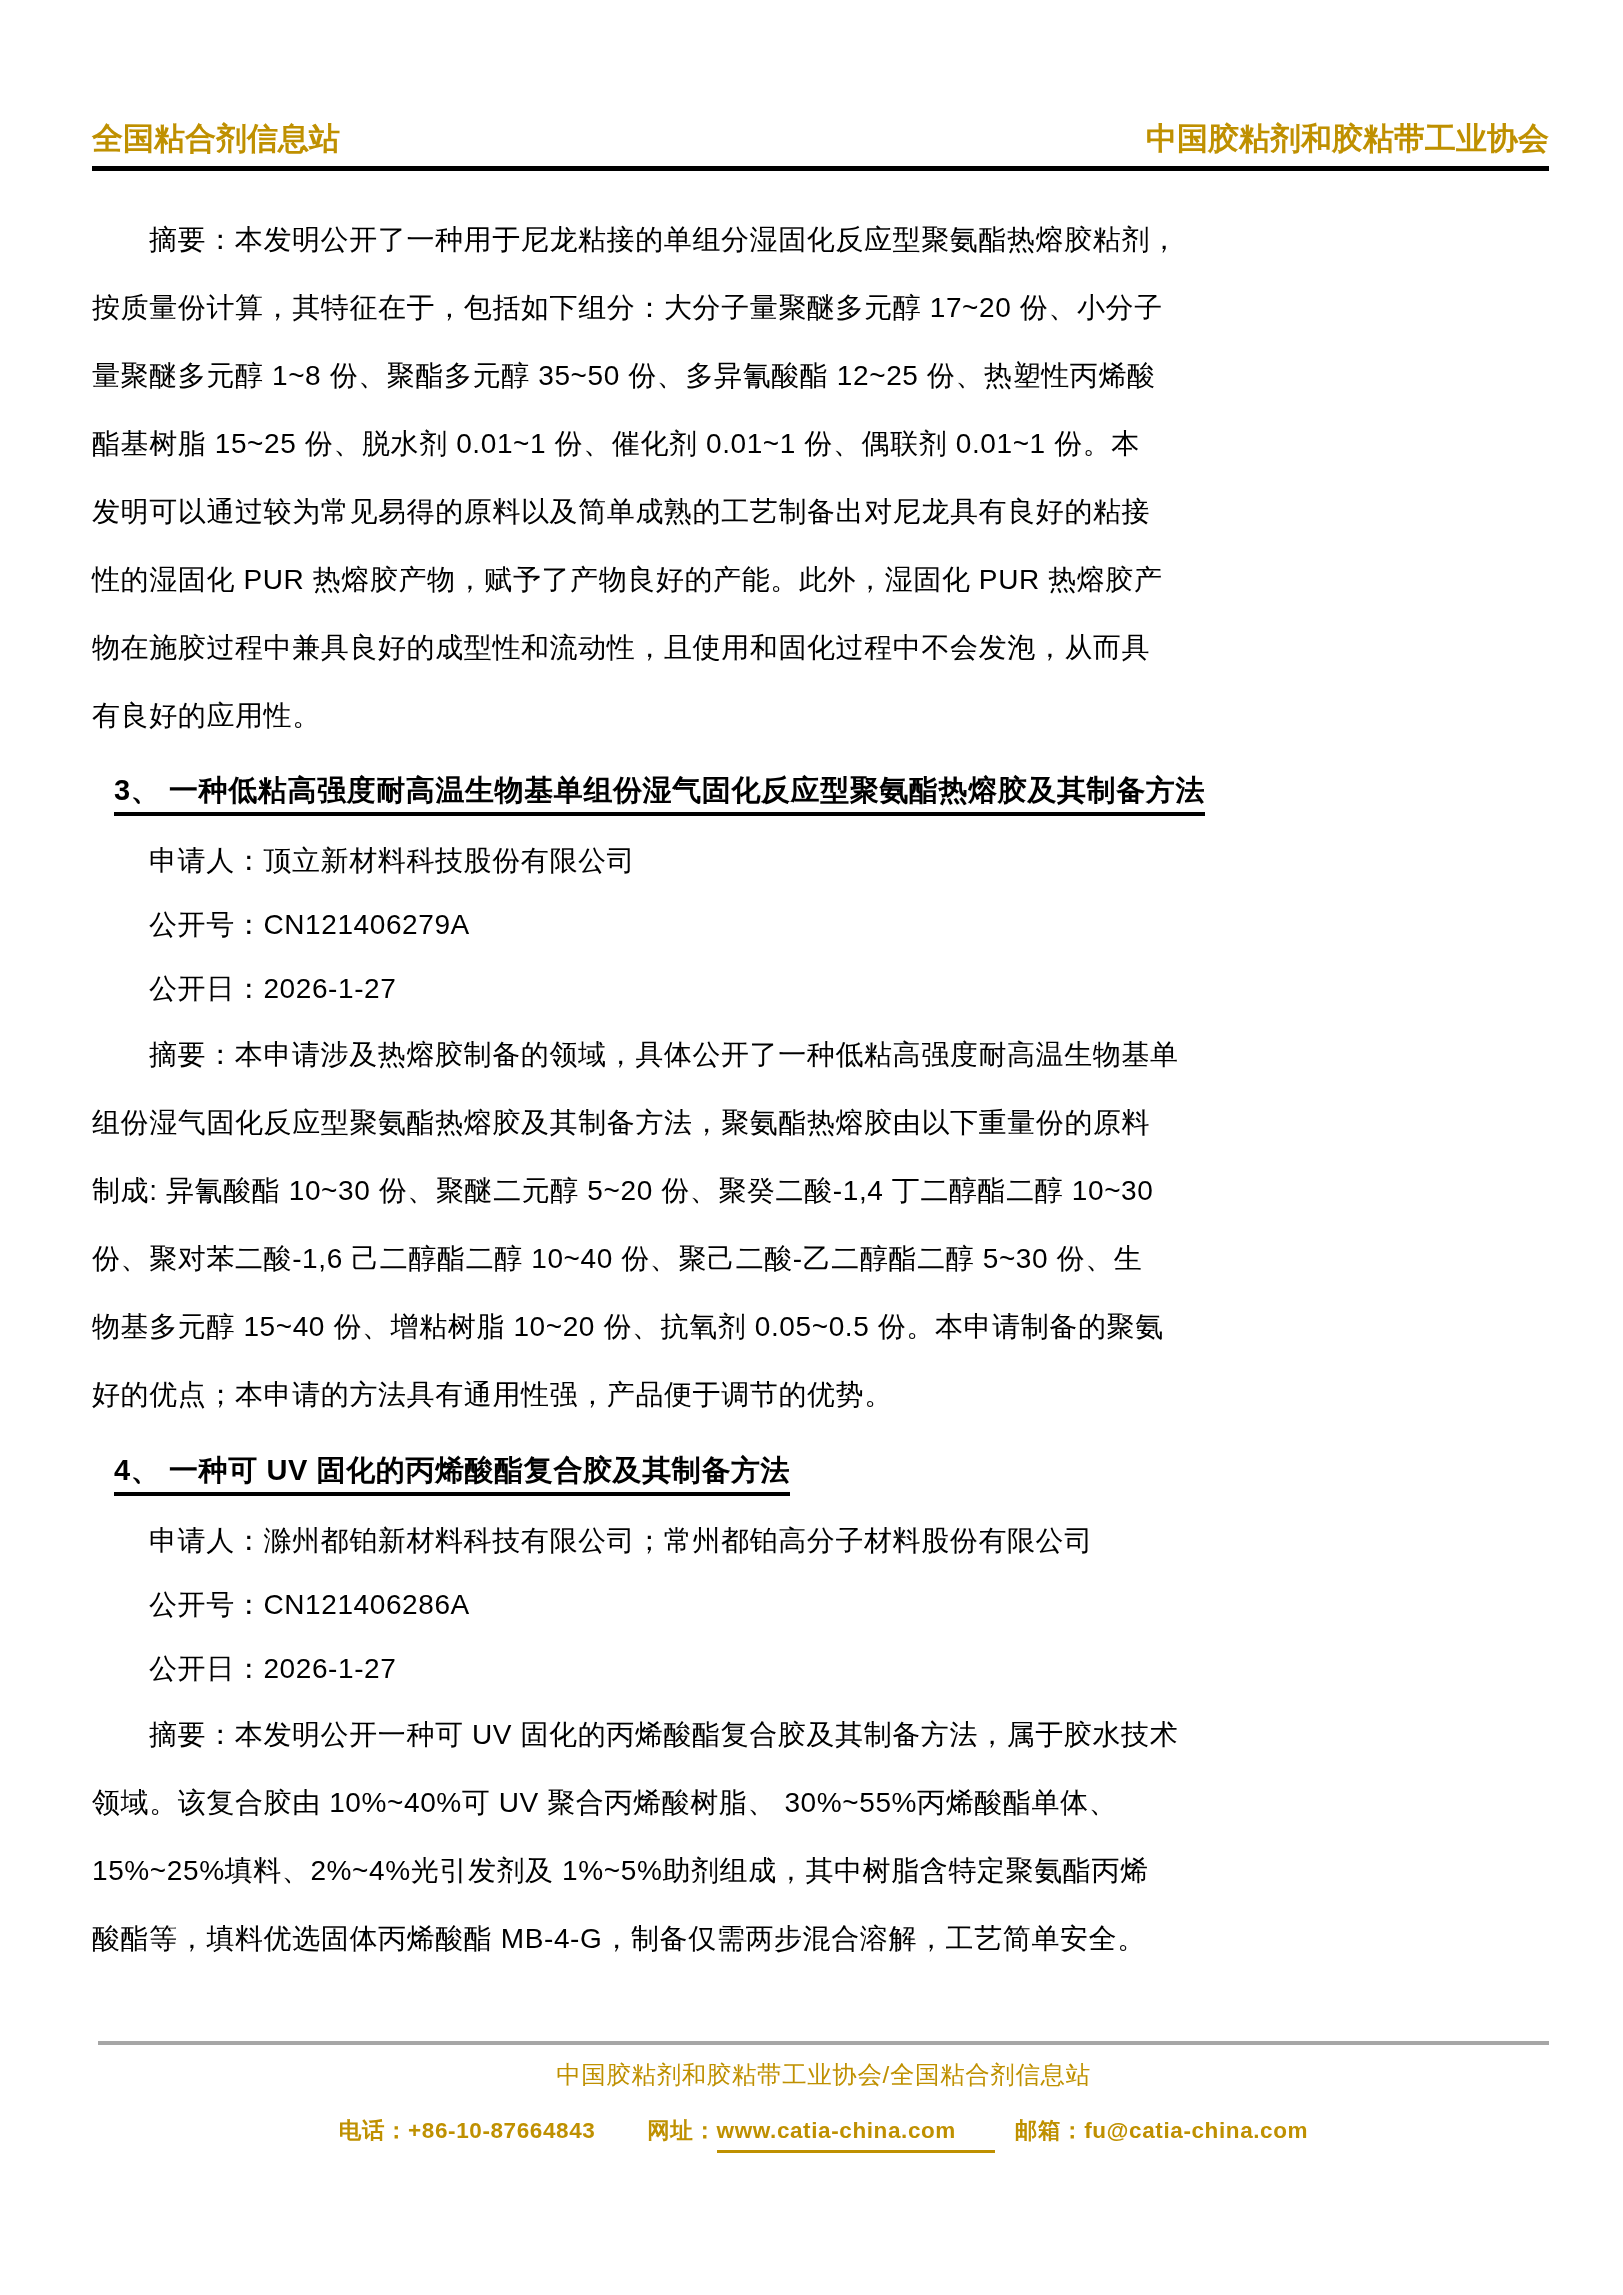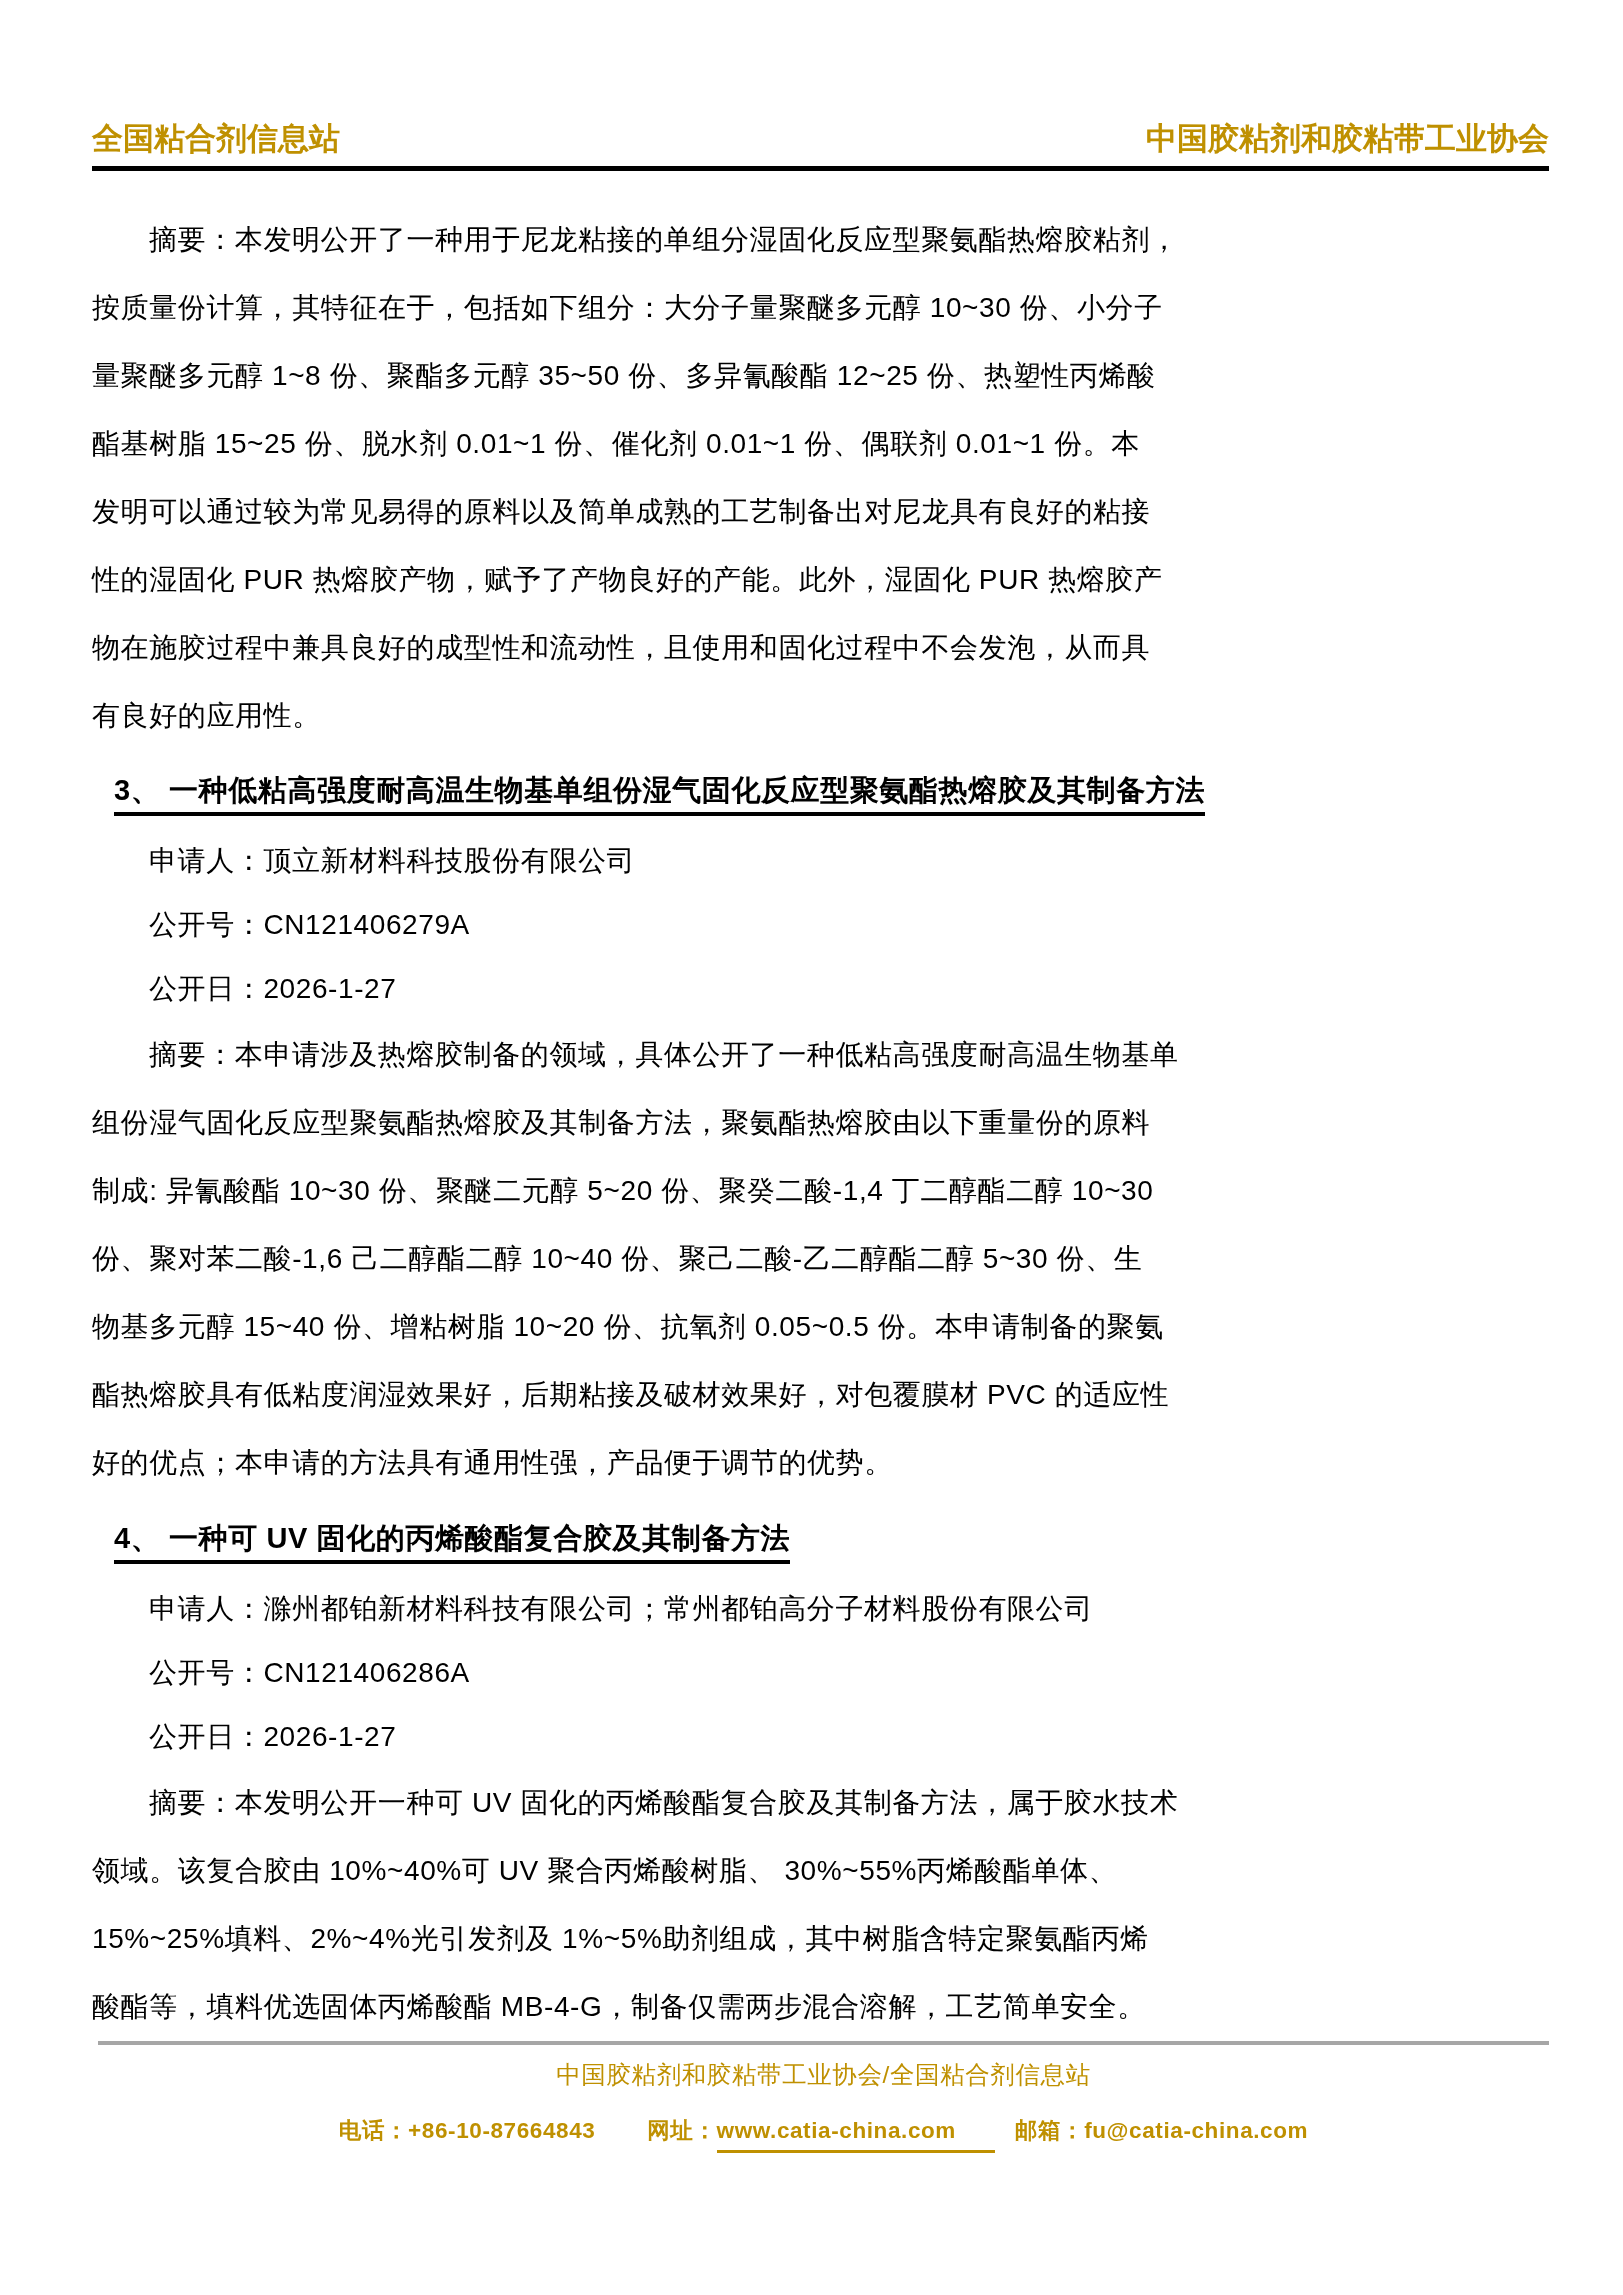--- a/index.html
+++ b/index.html
@@ -104,21 +104,21 @@
   <div class="content">
 
     <div class="header-row">
       <span>全国粘合剂信息站</span>
       <span>中国胶粘剂和胶粘带工业协会</span>
     </div>
     <div class="header-rule"></div>
 
     <div class="para">
       <div class="bline indent">摘要：本发明公开了一种用于尼龙粘接的单组分湿固化反应型聚氨酯热熔胶粘剂，</div>
-      <div class="bline">按质量份计算，其特征在于，包括如下组分：大分子量聚醚多元醇 10~30 份、小分子</div>
+      <div class="bline">按质量份计算，其特征在于，包括如下组分：大分子量聚醚多元醇 17~20 份、小分子</div>
       <div class="bline">量聚醚多元醇 1~8 份、聚酯多元醇 35~50 份、多异氰酸酯 12~25 份、热塑性丙烯酸</div>
       <div class="bline">酯基树脂 15~25 份、脱水剂 0.01~1 份、催化剂 0.01~1 份、偶联剂 0.01~1 份。本</div>
       <div class="bline">发明可以通过较为常见易得的原料以及简单成熟的工艺制备出对尼龙具有良好的粘接</div>
       <div class="bline">性的湿固化 PUR 热熔胶产物，赋予了产物良好的产能。此外，湿固化 PUR 热熔胶产</div>
       <div class="bline">物在施胶过程中兼具良好的成型性和流动性，且使用和固化过程中不会发泡，从而具</div>
       <div class="bline">有良好的应用性。</div>
     </div>
 
     <div class="pat-heading">
       <span class="hl">3、 一种低粘高强度耐高温生物基单组份湿气固化反应型聚氨酯热熔胶及其制备方法</span>
@@ -127,21 +127,20 @@
       <div class="mline"><span>申请人：</span><span>顶立新材料科技股份有限公司</span></div>
       <div class="mline"><span>公开号：</span><span>CN121406279A</span></div>
       <div class="mline"><span>公开日：</span><span>2026-1-27</span></div>
     </div>
     <div class="para abstract">
       <div class="bline indent">摘要：本申请涉及热熔胶制备的领域，具体公开了一种低粘高强度耐高温生物基单</div>
       <div class="bline">组份湿气固化反应型聚氨酯热熔胶及其制备方法，聚氨酯热熔胶由以下重量份的原料</div>
       <div class="bline">制成: 异氰酸酯 10~30 份、聚醚二元醇 5~20 份、聚癸二酸-1,4 丁二醇酯二醇 10~30</div>
       <div class="bline">份、聚对苯二酸-1,6 己二醇酯二醇 10~40 份、聚己二酸-乙二醇酯二醇 5~30 份、生</div>
       <div class="bline">物基多元醇 15~40 份、增粘树脂 10~20 份、抗氧剂 0.05~0.5 份。本申请制备的聚氨</div>
-      <div class="bline">酯热熔胶具有低粘度润湿效果好，后期粘接及破材效果好，对包覆膜材 PVC 的适应性</div>
       <div class="bline">好的优点；本申请的方法具有通用性强，产品便于调节的优势。</div>
     </div>
 
     <div class="pat-heading">
       <span class="hl">4、 一种可 UV 固化的丙烯酸酯复合胶及其制备方法</span>
     </div>
     <div class="meta">
       <div class="mline"><span>申请人：</span><span>滁州都铂新材料科技有限公司；常州都铂高分子材料股份有限公司</span></div>
       <div class="mline"><span>公开号：</span><span>CN121406286A</span></div>
       <div class="mline"><span>公开日：</span><span>2026-1-27</span></div>

